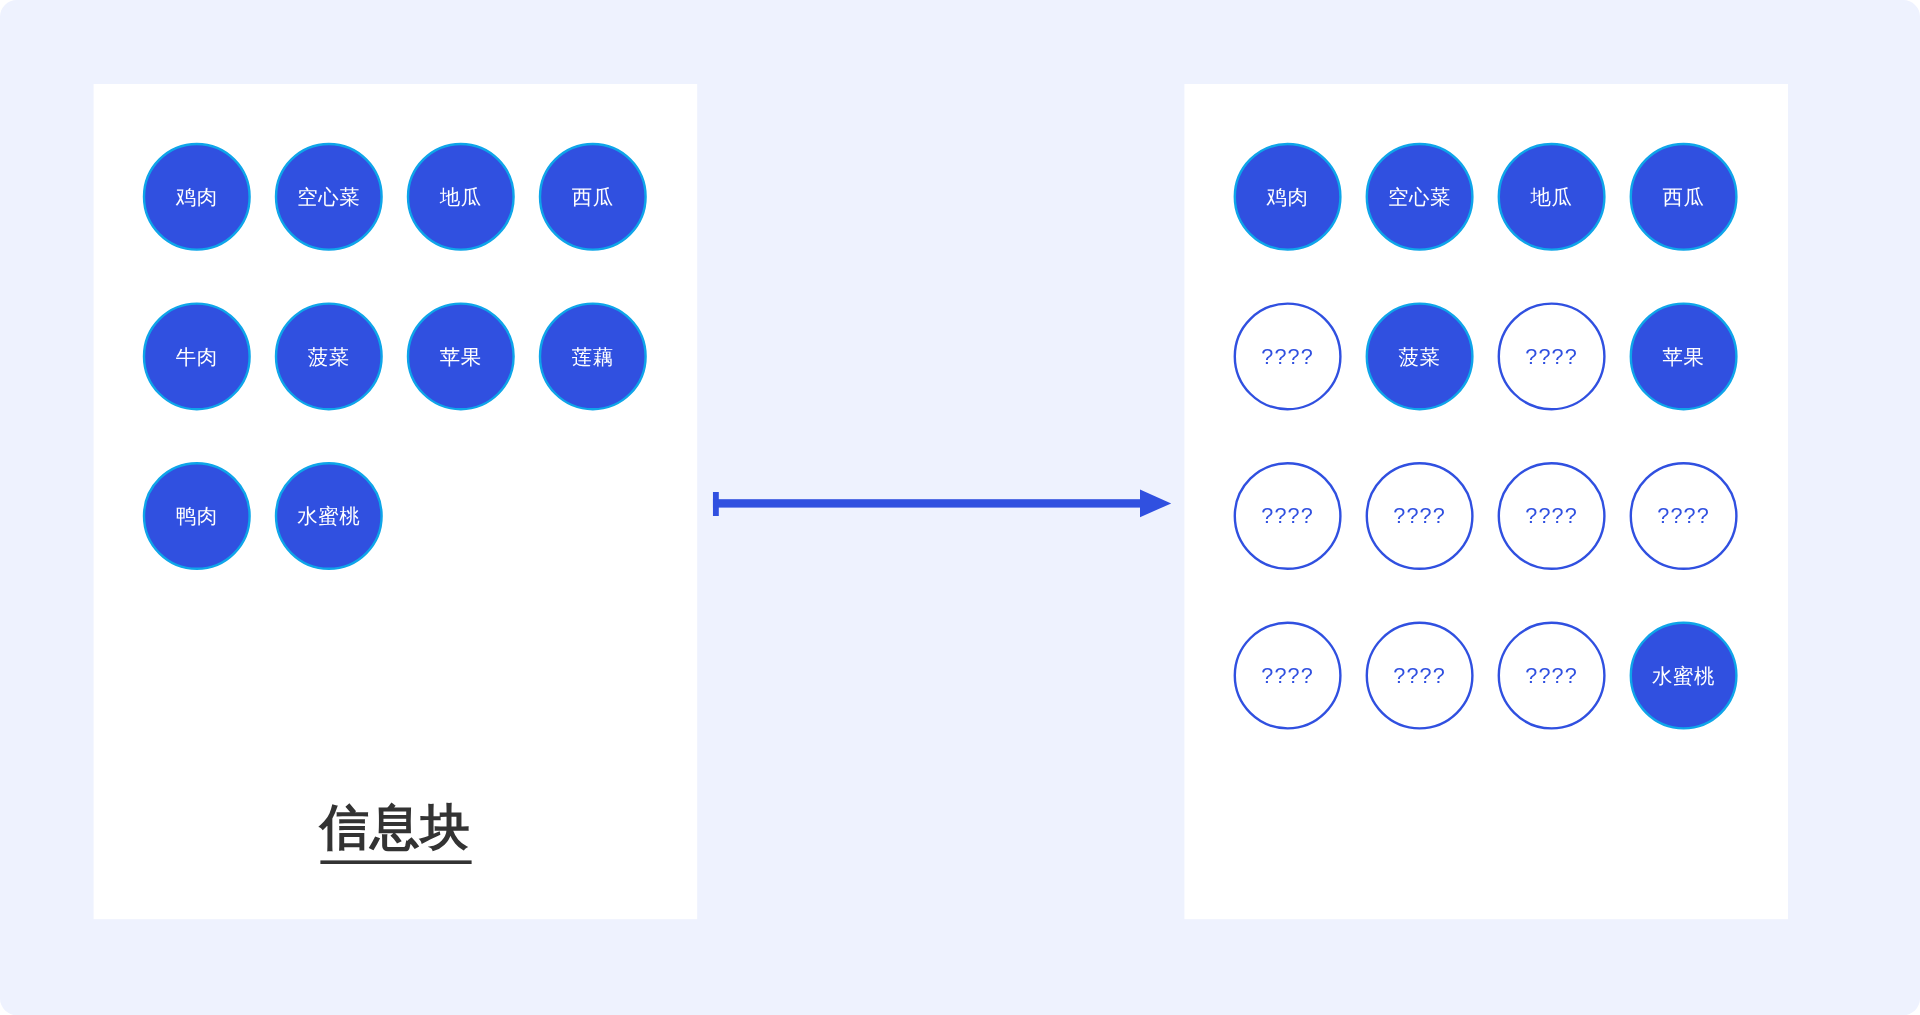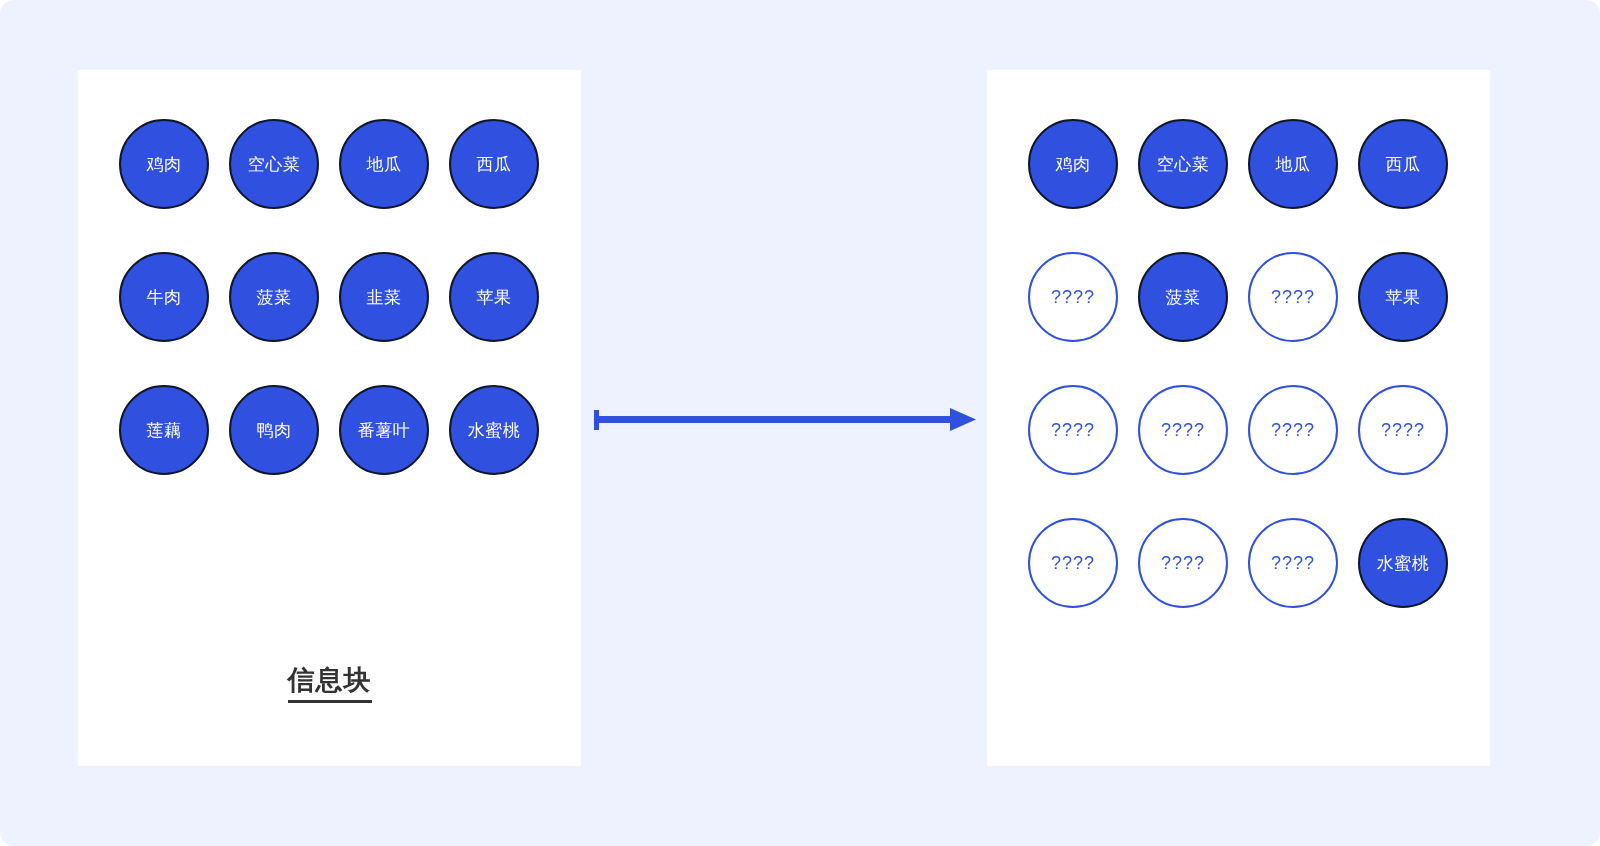--- a/index.html
+++ b/index.html
@@ -55,38 +55,38 @@
     justify-content: center;
     box-sizing: border-box;
     font-size: 17px;
     line-height: 1;
     letter-spacing: 0.5px;
     user-select: none;
   }
   .bubble.filled {
     background: #3050e0;
     color: #ffffff;
-    border: 2px solid #0f172a;
+    border: 2px solid #0ea5e9;
   }
   .bubble.outline {
     background: transparent;
     color: #3050e0;
     border: 2px solid #3050e0;
     font-size: 18px;
     letter-spacing: 1px;
   }
 
   
   .caption {
     position: absolute;
     left: 0;
     right: 0;
     top: 592px;
     text-align: center;
-    font-size: 27px;
+    font-size: 41px;
     font-weight: 700;
     color: #333333;
     letter-spacing: 1px;
   }
   .caption span {
     border-bottom: 3px solid #333333;
     padding-bottom: 5px;
   }
 
   
@@ -104,25 +104,23 @@
 <div id="stage">
 
   <div class="panel" id="panel-left">
     <div class="grid">
         <div class="bubble filled">鸡肉</div>
         <div class="bubble filled">空心菜</div>
         <div class="bubble filled">地瓜</div>
         <div class="bubble filled">西瓜</div>
         <div class="bubble filled">牛肉</div>
         <div class="bubble filled">菠菜</div>
-        <div class="bubble filled">韭菜</div>
         <div class="bubble filled">苹果</div>
         <div class="bubble filled">莲藕</div>
         <div class="bubble filled">鸭肉</div>
-        <div class="bubble filled">番薯叶</div>
         <div class="bubble filled">水蜜桃</div>
       </div>
     <div class="caption">
       <span>信息块</span>
     </div>
   </div>
 
   <svg id="arrow" viewBox="0 0 382 40">
     <line x1="3" y1="20" x2="3" y2="20"></line>
     <rect x="0" y="10" width="5" height="20" fill="#3050e0"></rect>

